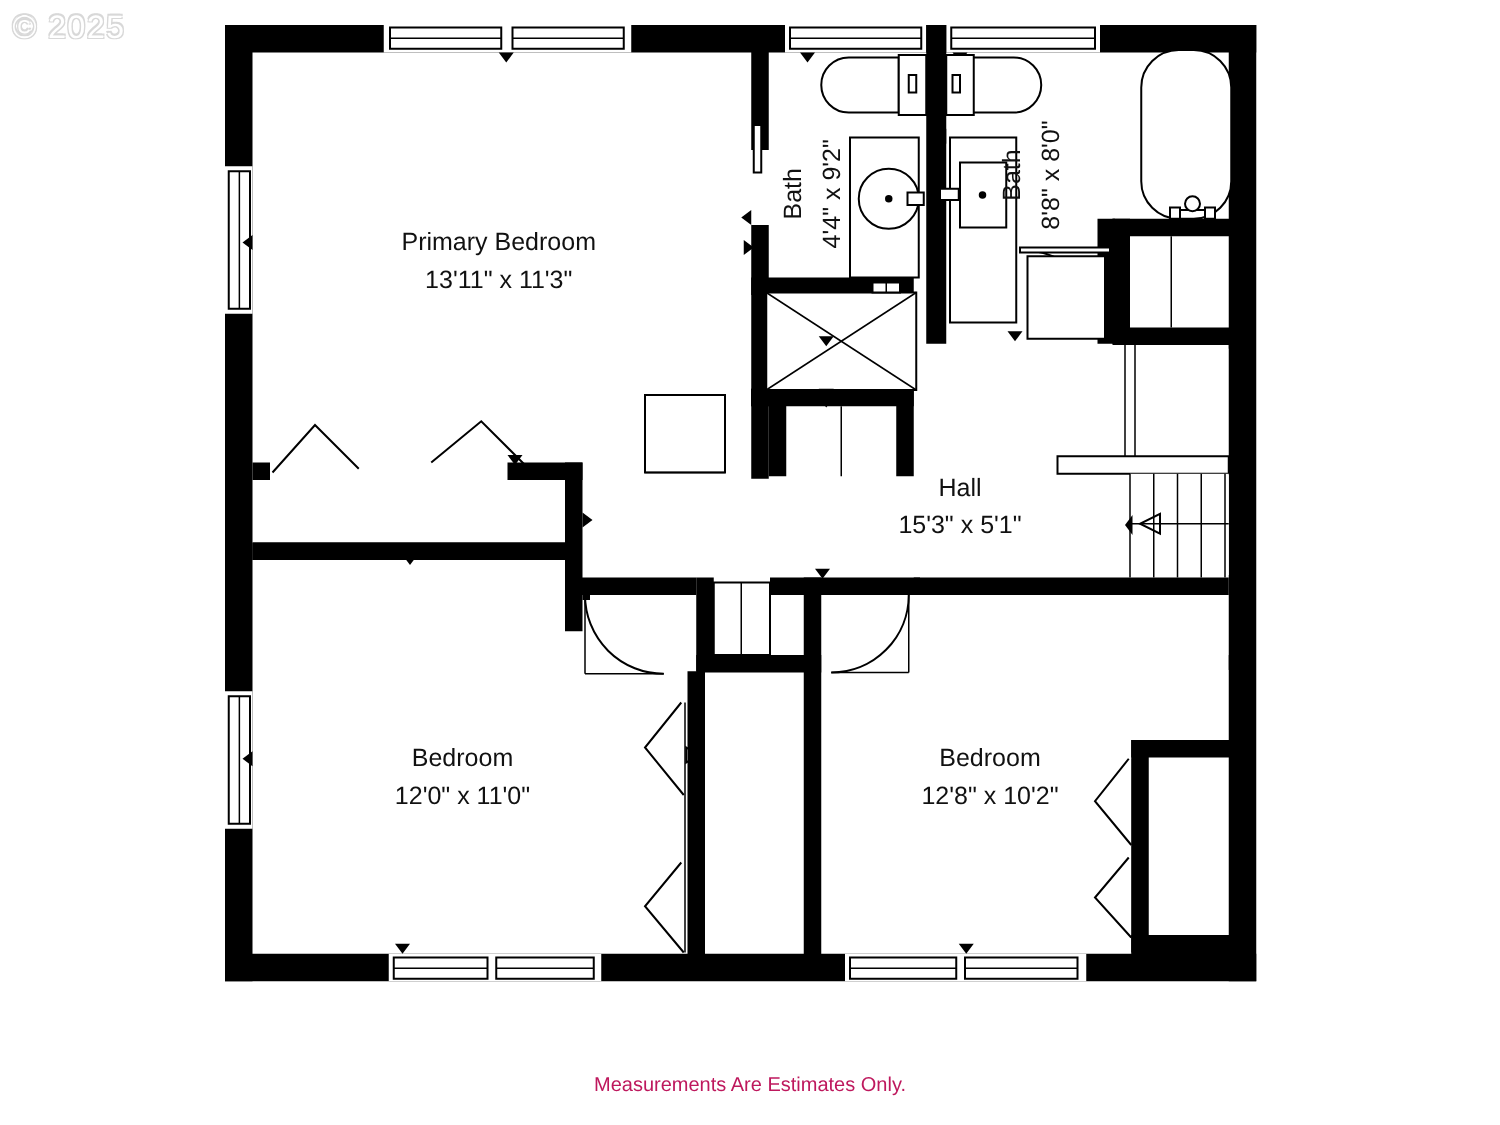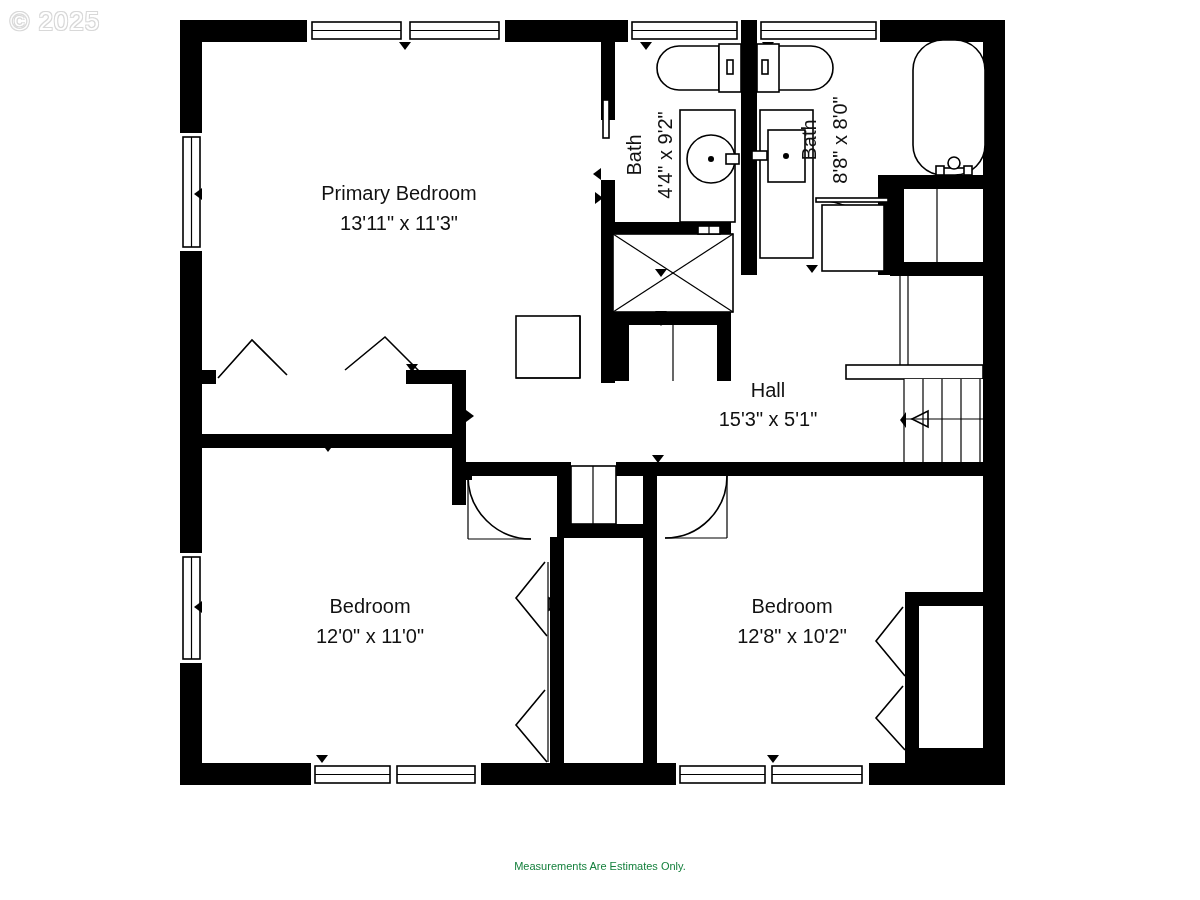--- a/index.html
+++ b/index.html
@@ -35,22 +35,22 @@
        1px  1px 0 #d8d8d8;
     letter-spacing: 1px;
     user-select: none;
   }
   .footer-note {
     position: absolute;
     left: 0;
     top: 860px;
     width: 1200px;
     text-align: center;
-    font-size: 11px;
-    color: #15803d;
+    font-size: 16px;
+    color: #be185d;
     font-family: "Liberation Sans", sans-serif;
   }
   svg { display: block; }
   .wall { fill: #000000; }
   .thin { fill: none; stroke: #000000; stroke-width: 1.6; }
   .thin2 { fill: #ffffff; stroke: #000000; stroke-width: 1.6; }
   .hair { fill: none; stroke: #000000; stroke-width: 1.2; }
   .fixture { fill: #ffffff; stroke: #000000; stroke-width: 1.6; }
   .marker { fill: #000000; }
   .room-label {

